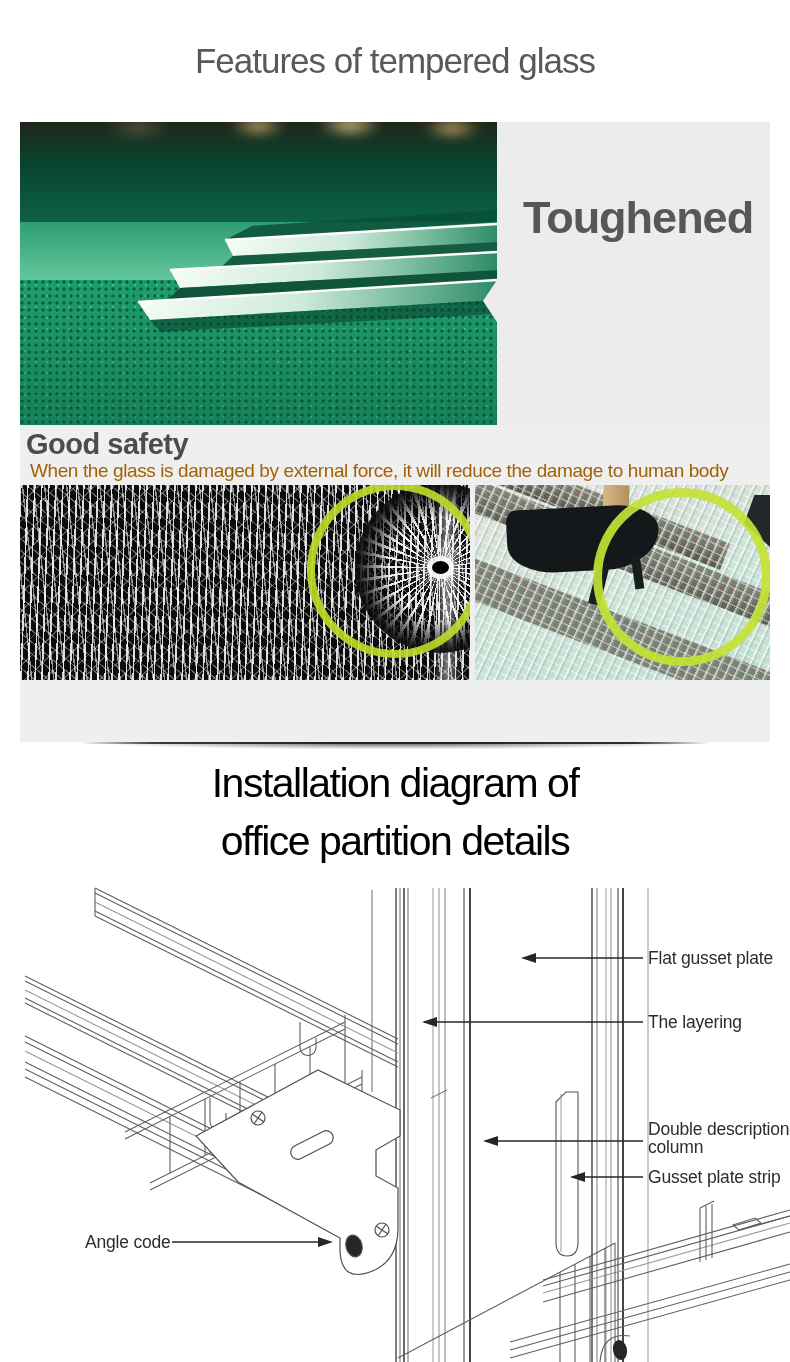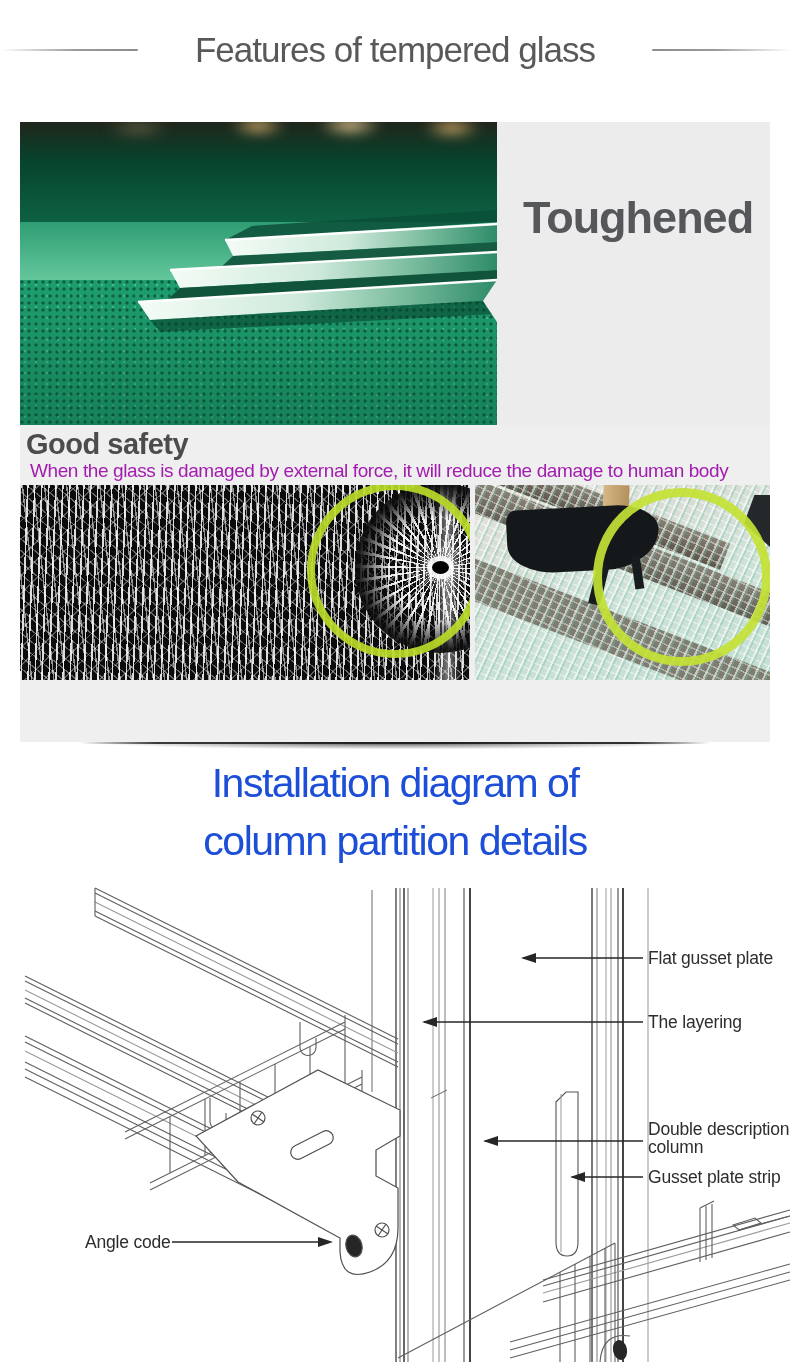--- a/index.html
+++ b/index.html
@@ -1,21 +1,21 @@
 <!DOCTYPE html>
 <html><head>
 <meta charset="utf-8">
 <style>
   html,body{margin:0;padding:0;background:#fff;}
   .page{position:relative;width:790px;height:1362px;background:#ffffff;overflow:hidden;
         font-family:"Liberation Sans",sans-serif;}
 
   
   .hdr{position:absolute;top:24px;left:0;width:790px;height:52px;
-       display:flex;align-items:center;justify-content:space-between;gap:17px;}
+       display:flex;align-items:center;justify-content:space-between;gap:17px;flex-direction:column;}
   .hdr h1{margin:0;font-size:35px;font-weight:400;color:#595959;letter-spacing:-1px;white-space:nowrap;}
   .rule{height:2px;width:138px;border-radius:1px;}
   .rule.l{background:linear-gradient(90deg,rgba(155,155,155,0),#9a9a9a 55%,#8c8c8c);}
   .rule.r{background:linear-gradient(270deg,rgba(155,155,155,0),#9a9a9a 55%,#8c8c8c);}
 
   
   .hero{position:absolute;left:20px;top:122px;width:750px;height:620px;background:#efefef;}
 
   .photo{position:absolute;left:0;top:0;width:477px;height:303px;overflow:hidden;background:#0b5b3e;}
   .photo-top{position:absolute;left:0;top:0;width:477px;height:100px;
@@ -41,21 +41,21 @@
   .notch{position:absolute;left:-14px;top:158px;width:0;height:0;
          border-top:21px solid transparent;border-bottom:21px solid transparent;
          border-right:14px solid #ececec;}
   .panel h2{position:absolute;left:14px;top:60px;margin:12px;font-size:45px;line-height:1.08;
             font-weight:700;color:#56575a;letter-spacing:-1px;}
 
   .goodsafety{position:absolute;left:0;top:303px;width:750px;height:60px;padding-left:36px;}
   .goodsafety h3{position:absolute;left:6px;top:3px;margin:0;font-size:29px;font-weight:700;
                  color:#4c4c4c;letter-spacing:-.5px;}
   .goodsafety p{position:absolute;left:10px;top:35px;margin:0;font-size:19px;font-weight:400;
-                color:#a21caf;letter-spacing:-.4px;white-space:nowrap;}
+                color:#a16207;letter-spacing:-.4px;white-space:nowrap;}
 
   
   .shatter{position:absolute;left:0;top:363px;width:750px;height:195px;}
   .crack-img{position:absolute;left:0;top:0;width:450px;height:195px;overflow:hidden;background:#0c0c0c;
      background-image:
        linear-gradient(90deg,rgba(0,0,0,0) 92%,rgba(255,255,255,.45) 95%,rgba(0,0,0,0) 98%),
        repeating-linear-gradient(92deg,rgba(255,255,255,.85) 0 1.6px,rgba(0,0,0,0) 1.6px 7px),
        repeating-linear-gradient(84deg,rgba(255,255,255,.55) 0 1.4px,rgba(0,0,0,0) 1.4px 11px),
        repeating-linear-gradient(40deg,rgba(255,255,255,.38) 0 1.2px,rgba(0,0,0,0) 1.2px 9px),
        repeating-linear-gradient(136deg,rgba(255,255,255,.32) 0 1.2px,rgba(0,0,0,0) 1.2px 13px);}
@@ -88,21 +88,21 @@
   .ring.right{left:118px;top:3px;width:160px;height:160px;border:9px solid rgba(195,226,53,.92);}
 
   
   .divider{position:absolute;left:20px;top:742px;width:750px;height:10px;
      background:radial-gradient(ellipse 55% 100% at 50% 0,rgba(25,25,25,.85) 0%,rgba(25,25,25,.3) 45%,rgba(25,25,25,0) 75%);}
   .divider::before{content:"";position:absolute;left:8%;top:0;width:84%;height:2px;
      background:linear-gradient(90deg,rgba(0,0,0,0),rgba(20,20,20,.8) 12%,rgba(20,20,20,.85) 88%,rgba(0,0,0,0));}
 
   
   .install-title{position:absolute;left:0;top:754px;width:790px;margin:0;text-align:center;
-     font-size:41px;line-height:58px;font-weight:400;color:#1d4ed8;letter-spacing:-1.5px;}
+     font-size:41px;line-height:58px;font-weight:400;color:#000000;letter-spacing:-1.5px;}
   .diagram{position:absolute;left:0;top:880px;}
   .diagram text{font-family:"Liberation Sans",sans-serif;font-size:17.5px;fill:#2d2d2d;letter-spacing:-.2px;}
 </style>
 </head>
 <body>
 
 <div class="page">
 
   <div class="hdr">
     <span class="rule l"></span>
@@ -166,21 +166,21 @@
         <div class="leg1"></div>
         <div class="leg2"></div>
         <div class="corner-shard"></div>
         <div class="ring right"></div>
       </div>
     </div>
   </div>
 
   <div class="divider"></div>
 
-  <h2 class="install-title"><span>Installation diagram of</span><br><span>column partition details</span></h2>
+  <h2 class="install-title"><span>Installation diagram of</span><br><span>office partition details</span></h2>
 
   <svg class="diagram" width="790" height="482" viewBox="0 0 790 482">
 
     <g stroke="#6a6a6a" fill="none" stroke-width="1">
       <line x1="372" y1="10" x2="372" y2="212"></line>
       <line x1="396" y1="8" x2="396" y2="482" stroke="#4b4b4b" stroke-width="1.4"></line>
       <line x1="400" y1="8" x2="400" y2="482"></line>
       <line x1="404" y1="8" x2="404" y2="482" stroke="#434343" stroke-width="1.6"></line>
       <line x1="408" y1="8" x2="408" y2="482"></line>
       <line x1="433" y1="8" x2="433" y2="482" stroke="#9a9a9a"></line>

